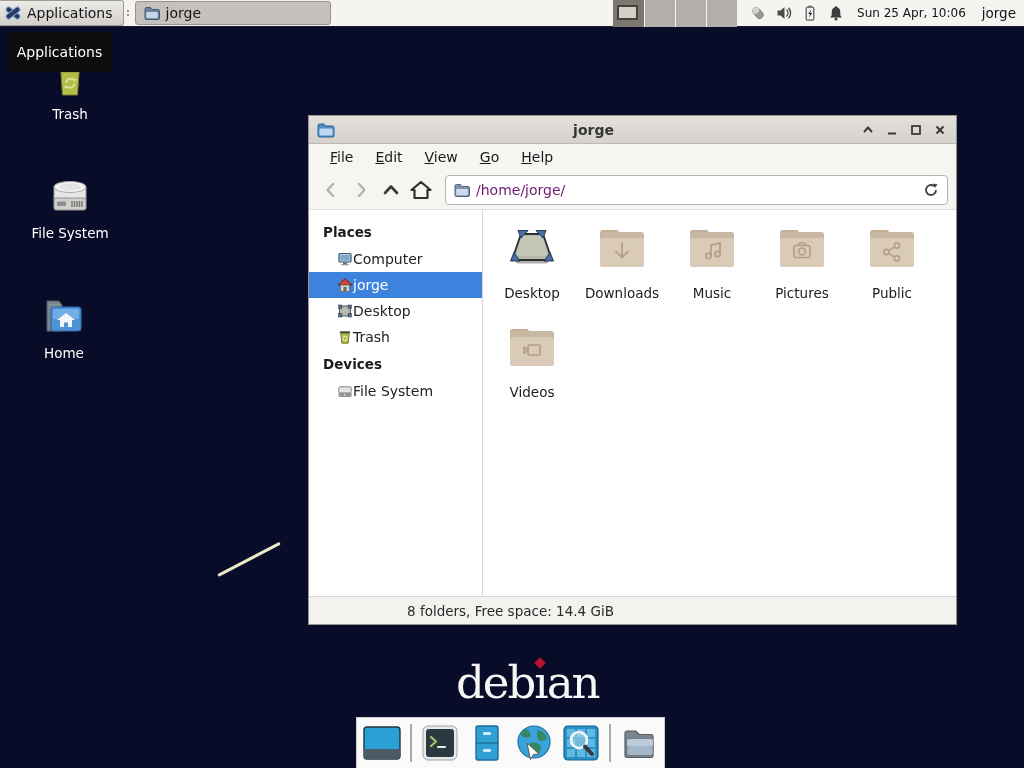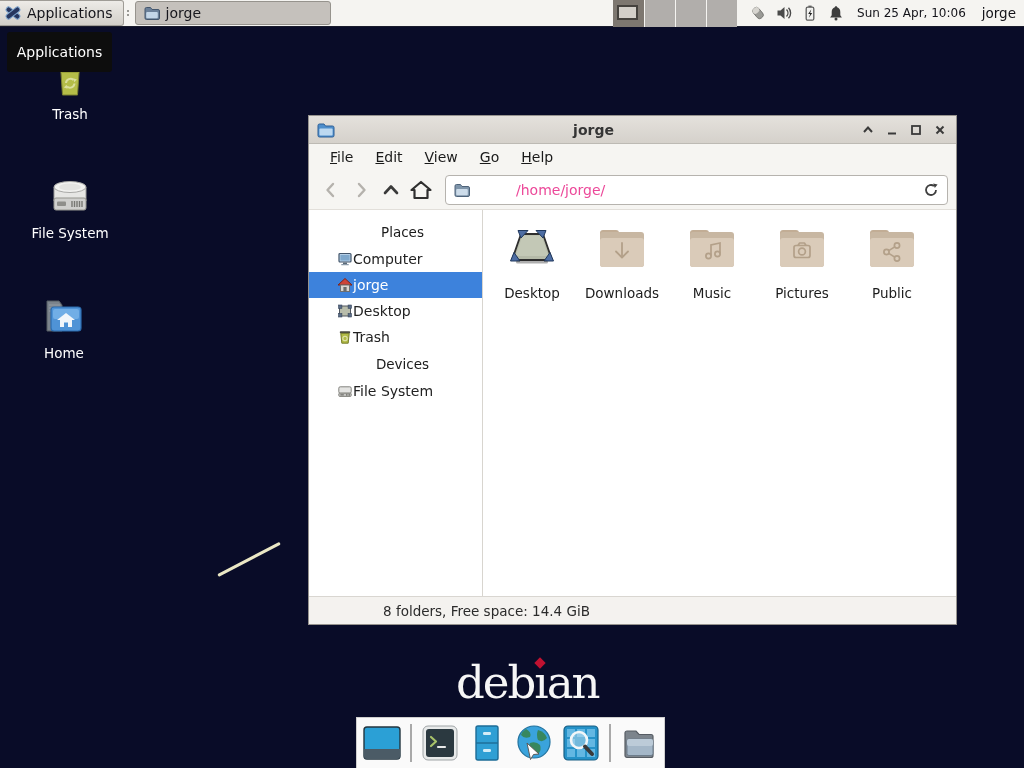--- a/index.html
+++ b/index.html
@@ -58,31 +58,31 @@
     display:flex; align-items:center; padding:0 8px; }
   .titlebar .title { flex:1; text-align:center; font-size:14px; font-weight:bold; color:#353535; }
   .tb-btn { width:16px; height:16px; display:flex; align-items:center; justify-content:center; margin-left:8px; }
   .menubar { height:26px; background:#f6f5f2; display:flex; align-items:center; padding-left:12px; gap:4px; }
   .menu-item { font-size:14px; color:#1a1a1a; padding:3px 9px; display:inline-block; }
   .menu-item::first-letter { text-decoration:underline; }
   .toolbar { height:40px; background:#f6f5f2; border-bottom:1px solid #e2dfda; display:flex; align-items:center; padding:0 8px; gap:2px; }
   .nav-btn { width:28px; height:28px; display:flex; align-items:center; justify-content:center; border-radius:3px; }
   .pathbar { flex:1; height:30px; margin-left:8px; background:#ffffff; border:1px solid #b6b3ae; border-radius:4px;
     display:flex; align-items:center; padding:0 8px; gap:6px; }
-  .pathbar .path-text { flex:1; font-size:14px; color:#ec4899;margin-left:40px; }
+  .pathbar .path-text { flex:1; font-size:14px; color:#701a75; }
   .fm-main { flex:1; display:flex; min-height:0; }
   .sidebar { width:174px; background:#ffffff; border-right:1px solid #d8d5cf; padding-top:8px; }
-  .sb-header { font-size:13.5px; font-weight:normal; color:#1b1b1b; padding:6px 0 6px 14px;text-align:center; }
+  .sb-header { font-size:13.5px; font-weight:bold; color:#1b1b1b; padding:6px 0 6px 14px; }
   .sb-row { height:26px; display:flex; align-items:center; padding-left:28px; font-size:14px; color:#222; }
   .sb-row.selected { background:#3d82dc; color:#ffffff; }
   .files-area { flex:1; padding:14px 0 0 4px; display:flex; flex-wrap:wrap; align-content:flex-start; }
   .file-item { width:90px; display:flex; flex-direction:column; align-items:center; margin-bottom:22px; }
   .file-item .label { margin-top:13px; font-size:13.5px; color:#1c1c1c; }
   .statusbar { height:28px; background:#f4f2ef; border-top:1px solid #d9d6d1; display:flex; align-items:center;
-    padding-left:74px; font-size:13.5px; color:#2b2b2b; }
+    padding-left:98px; font-size:13.5px; color:#2b2b2b; }
 
   
   .dock { position:absolute; left:356px; top:717px; width:309px; height:51px; background:#fafafa;
     border:1px solid #cfcfcf; border-bottom:none; display:flex; align-items:center; justify-content:center; gap:5px; }
   .dock-btn { width:42px; height:42px; display:flex; align-items:center; justify-content:center; }
   .dock-sep { width:2px; height:38px; background:#a9a9a9; margin:0 2px; }
 
   svg { display:block; }
 </style>
 </head>
@@ -451,20 +451,34 @@
                 <circle cx="30" cy="33.5" r="2.6"></circle>
               <line x1="21.8" y1="25.6" x2="27.7" y2="21.9"></line>
                 <line x1="21.8" y1="28.4" x2="27.7" y2="32.1"></line>
             </g>
           </svg>
         </span>
         <span class="label">Public</span>
       </div>
 
 
+      <div class="file-item">
+        <span>
+          <svg width="50" height="48" viewBox="0 0 50 46">
+            <path d="M3 8 a3 3 0 0 1 3-3 h13 a3 3 0 0 1 3 3 v3 h-19 z" fill="#c2ad95"></path>
+            <rect x="3" y="7" width="44" height="35" rx="3" fill="#c8b7a2"></rect>
+            <rect x="3" y="13" width="44" height="29" rx="3" fill="#dacbb9"></rect>
+            <g fill="none" stroke="#b3a089" stroke-width="1.7" stroke-linejoin="round">
+              <rect x="21" y="21" width="12" height="10" rx="1.6"></rect>
+              <polygon points="17,23 21,26 17,29"></polygon>
+            </g>
+          </svg>
+        </span>
+        <span class="label">Videos</span>
+      </div>
 
     </div>
   </div>
 
   <div class="statusbar">
     <span>8 folders, Free space: 14.4 GiB</span>
   </div>
 </div>
 
 <div class="dock">

